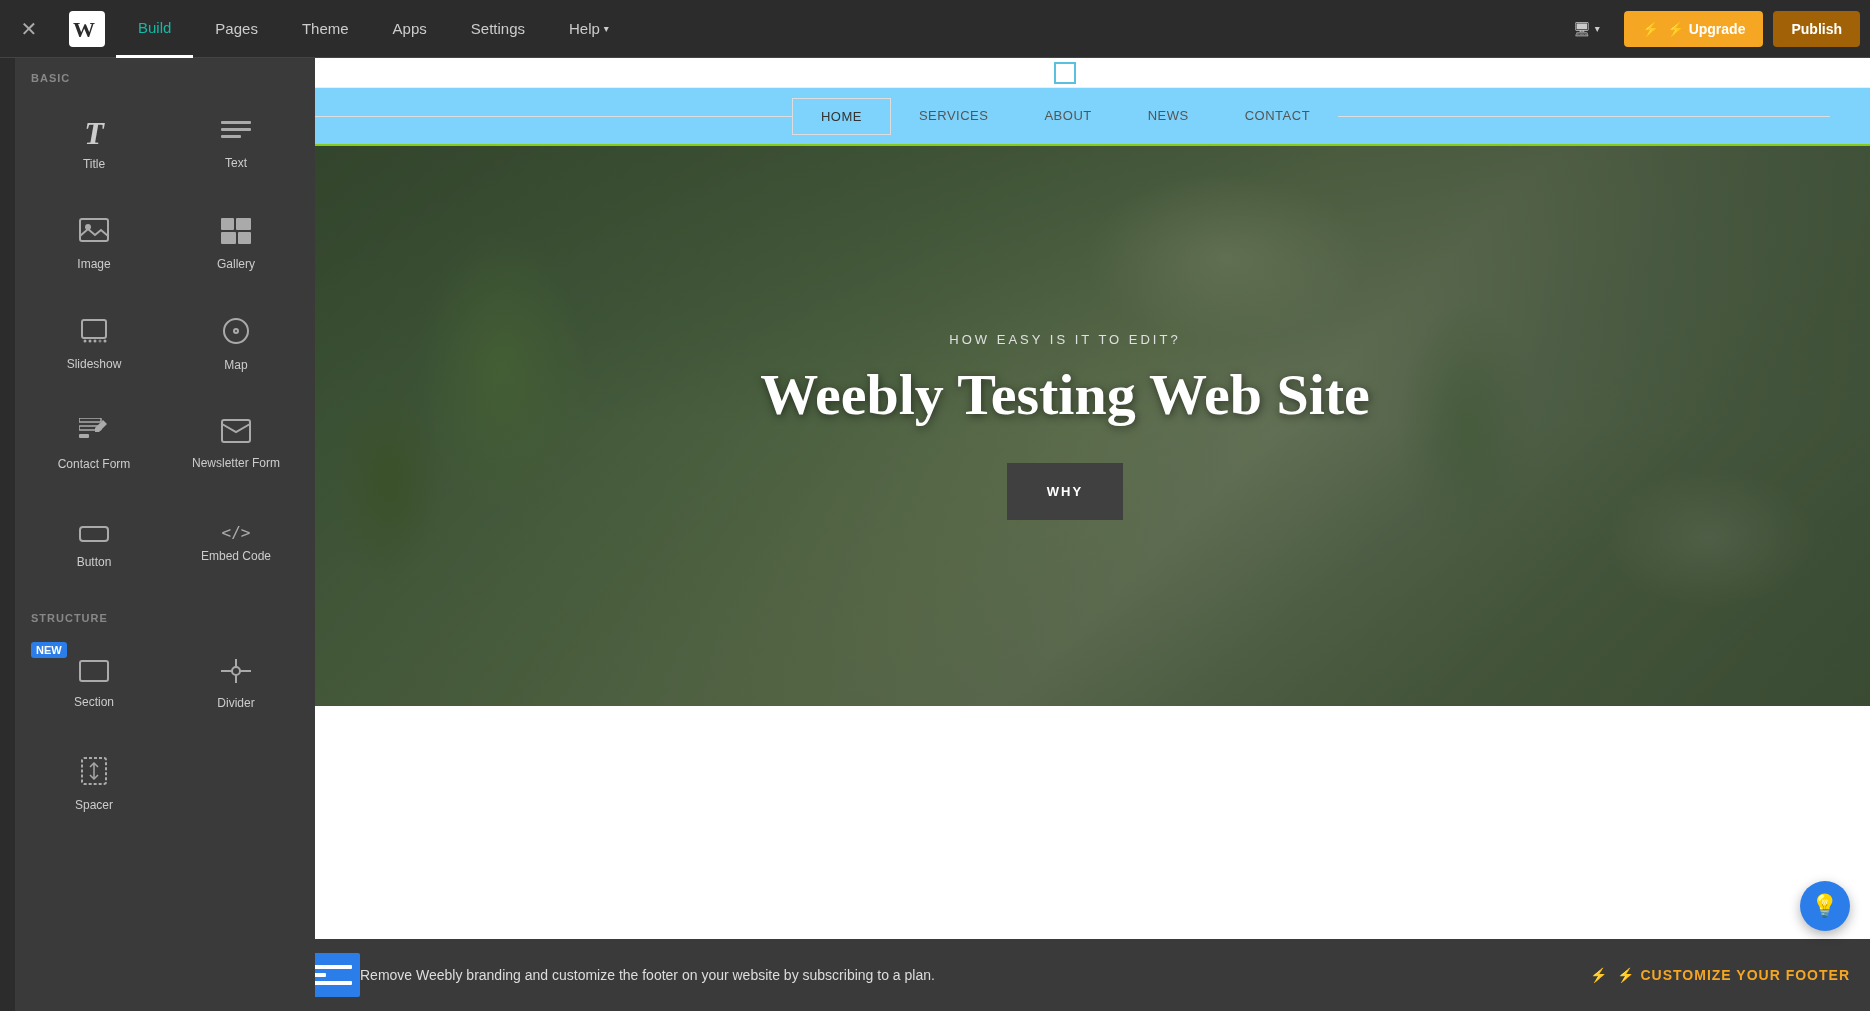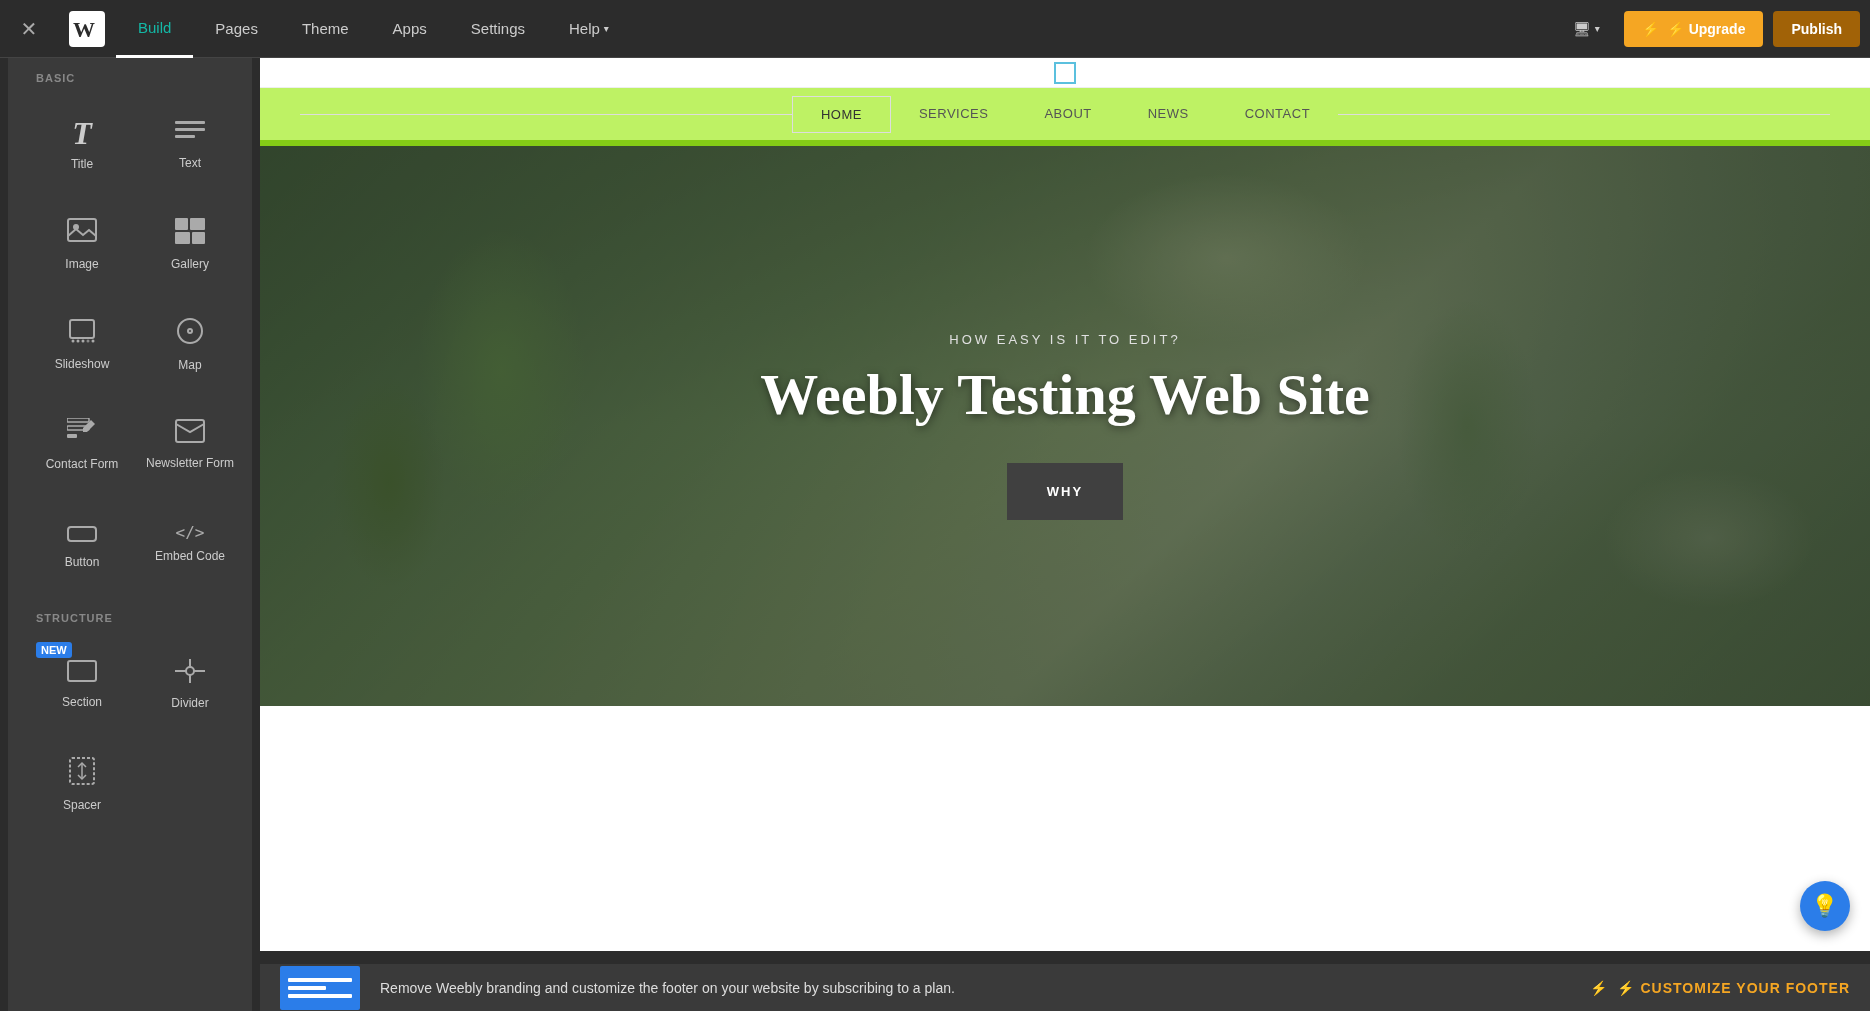--- a/index.html
+++ b/index.html
@@ -38,22 +38,22 @@
     }
     .publish-btn {
       background: #a16207; color: #fff; border: none; border-radius: 4px;
       padding: 0 18px; height: 36px; font-size: 14px; font-weight: 700;
       cursor: pointer;
       text-align: center;
     }
 
     
     .sidebar {
-      position: fixed; top: 58px; left: 8px; width: 244px; bottom: 0;
-      background: #3a3a3a; overflow-y: auto; z-index: 50; padding-left: 12px;
+      position: fixed; top: 58px; left: 15px; width: 300px; bottom: 0;
+      background: #3a3a3a; overflow-y: auto; z-index: 50;
     }
     .sidebar-section-label {
       padding: 14px 16px 6px;
       color: #888; font-size: 11px; font-weight: 700; letter-spacing: 1px;
       text-transform: uppercase;
     }
     .sidebar-grid {
       display: grid; grid-template-columns: 1fr 1fr;
       padding: 4px 8px;
     }
@@ -76,22 +76,22 @@
     }
 
     
     .preview-area {
       position: absolute; top: 0; left: 0; right: 0; bottom: 60px;
       background: #fff; overflow: hidden;
     }
 
     
     .site-nav {
-      background: #bef264; display: flex; align-items: center; justify-content: center;
-      padding: 16px 0; border-bottom: 6px solid #84cc16; position: relative;
+      background: #7dd3fc; display: flex; align-items: center; justify-content: center;
+      padding: 16px 0; border-bottom: 2px solid #84cc16; position: relative;
       height: 58px;
     }
     .site-menu {
       display: flex; gap: 0; align-items: center; justify-content: center;
       width: 100%; padding: 0 40px;
     }
     .site-menu-line {
       flex: 1; height: 1px; background: #ddd;
     }
     .site-menu-items { display: flex; gap: 0; }
@@ -142,23 +142,22 @@
       margin-bottom: 36px; text-shadow: 1px 2px 8px rgba(0,0,0,0.5);
     }
     .hero-btn {
       background: #404040; color: #fff; border: none;
       padding: 21px 40px; font-size: 13px; letter-spacing: 2px;
       text-transform: uppercase; cursor: pointer; font-weight: 600;
     }
 
     
     .footer-bar {
-      position: absolute; bottom: 0; left: 0; right: 0; height: 47px;
+      position: absolute; bottom: 0; left: 0; right: 0; height: 72px;
       background: #3a3a3a; display: flex; align-items: center; padding: 0 20px;
-      gap: 20px;
     }
     .footer-preview {
       width: 80px; height: 44px; background: #2b7de9;
       border-radius: 2px; display: flex; flex-direction: column;
       gap: 4px; padding: 8px; justify-content: center;
     }
     .footer-preview-line {
       height: 4px; background: #fff; border-radius: 1px;
     }
     .footer-preview-line:nth-child(2) { width: 60%; }

